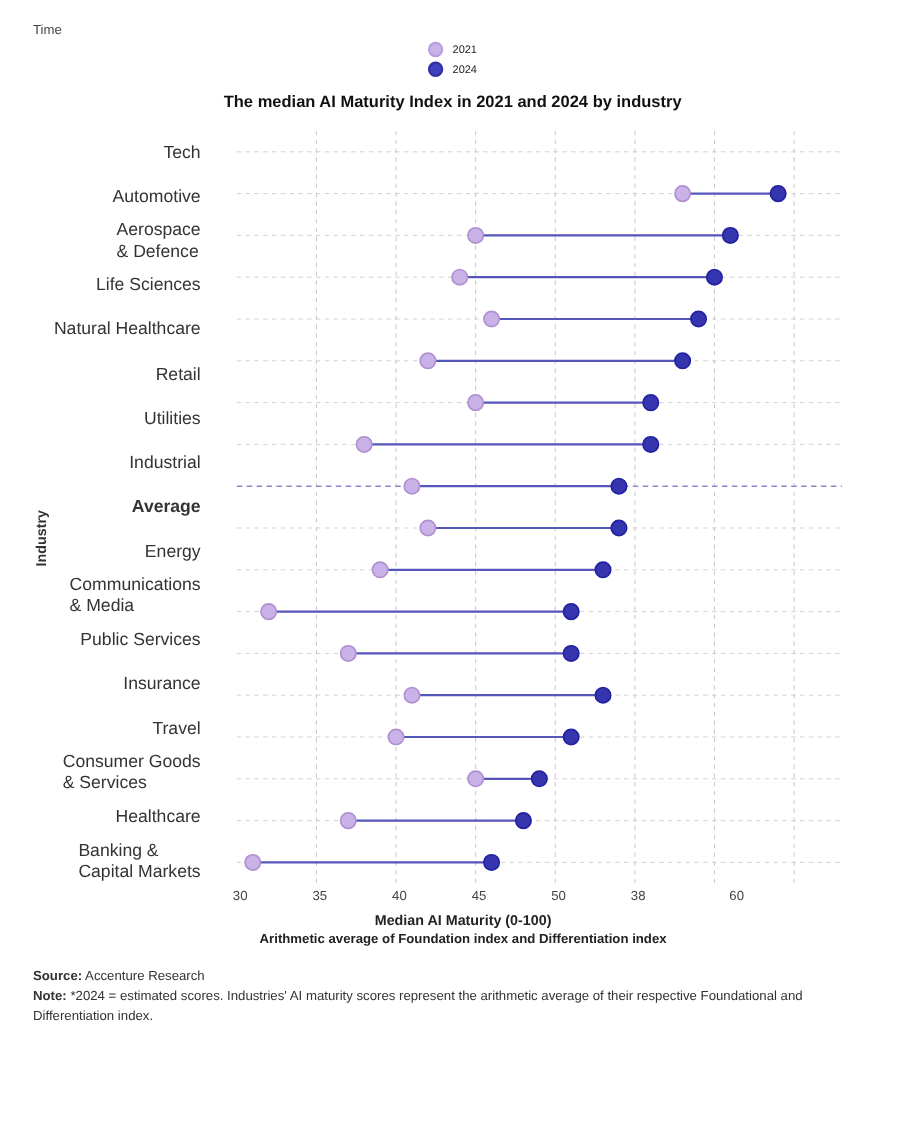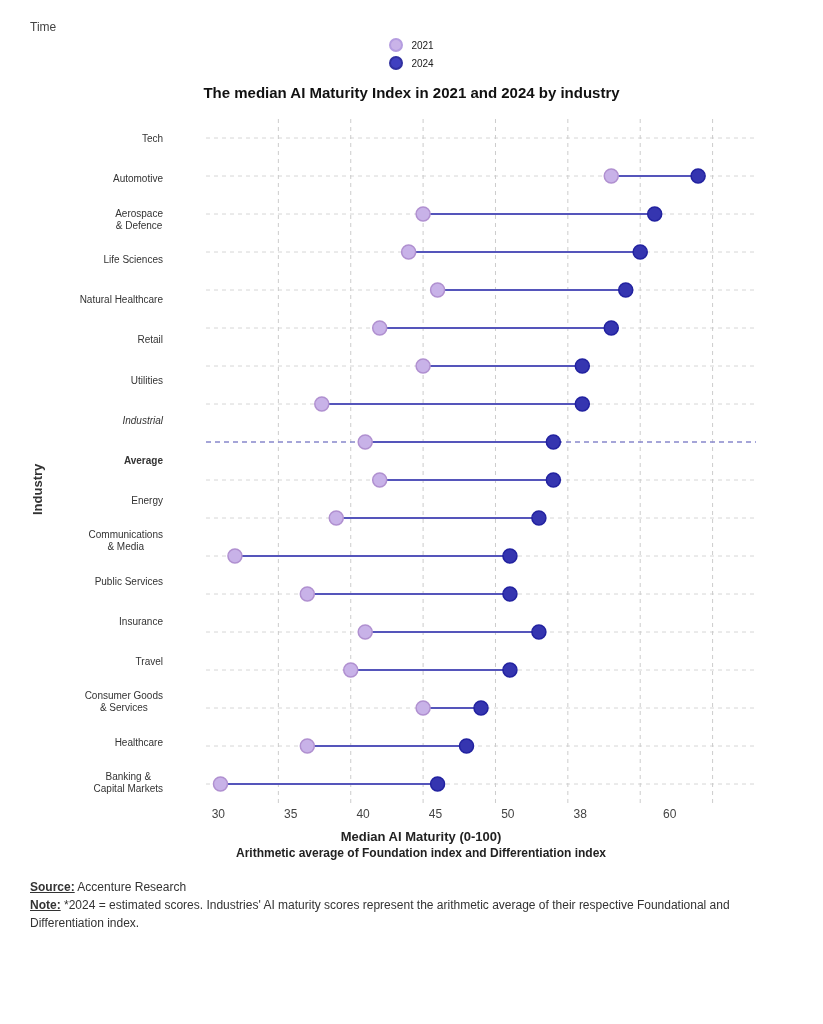--- a/index.html
+++ b/index.html
@@ -73,23 +73,23 @@
       flex: 1;
     }
     .row-labels {
       display: flex;
       flex-direction: column;
       justify-content: space-around;
       min-width: 120px;
       padding-right: 6px;
     }
     .row-label {
-      font-size: 10px;
+      font-size: 16px;
       color: #333;
-      text-align: center;
+      text-align: left;
       line-height: 1.2;
       flex: 1;
       display: flex;
       align-items: center;
       justify-content: flex-end;
     }
     .row-label.bold {
       font-weight: bold;
     }
     .grid-and-dots {
@@ -133,21 +133,20 @@
       margin-top: 2px;
     }
     .source-section {
       margin-top: 18px;
       font-size: 12px;
       color: #333;
       line-height: 1.5;
     }
     .source-section .bold {
       font-weight: bold;
-      text-decoration: underline;
     }
   </style>
 </head>
 <body>
 
 <div class="legend-section">
   <div class="legend-title">Time</div>
   <div class="legend-items" id="legend-items">
       <div class="legend-item">
         <span class="legend-circle" style="background: rgb(201, 179, 232); border-color: rgb(181, 157, 224);"></span>
@@ -169,21 +168,21 @@
       <div class="row-labels" id="row-labels" style="height: 684px;">
           <div class="row-label" style="height: 38px; flex: 0 0 auto;">Tech</div>
           <div class="row-label" style="height: 38px; flex: 0 0 auto;">Automotive</div>
           <div class="row-label" style="height: 38px; flex: 0 0 auto;">
             <span>Aerospace<br>&amp; Defence</span>
           </div>
           <div class="row-label" style="height: 38px; flex: 0 0 auto;">Life Sciences</div>
           <div class="row-label" style="height: 38px; flex: 0 0 auto;">Natural Healthcare</div>
           <div class="row-label" style="height: 38px; flex: 0 0 auto;">Retail</div>
           <div class="row-label" style="height: 38px; flex: 0 0 auto;">Utilities</div>
-          <div class="row-label" style="height: 38px; flex: 0 0 auto; font-style: italic;">Industrial</div>
+          <div class="row-label" style="height: 38px; flex: 0 0 auto;">Industrial</div>
           <div class="row-label bold" style="height: 38px; flex: 0 0 auto;">Average</div>
           <div class="row-label" style="height: 38px; flex: 0 0 auto;">Energy</div>
           <div class="row-label" style="height: 38px; flex: 0 0 auto;">
             <span>Communications<br>&amp; Media</span>
           </div>
           <div class="row-label" style="height: 38px; flex: 0 0 auto;">Public Services</div>
           <div class="row-label" style="height: 38px; flex: 0 0 auto;">Insurance</div>
           <div class="row-label" style="height: 38px; flex: 0 0 auto;">Travel</div>
           <div class="row-label" style="height: 38px; flex: 0 0 auto;">
             <span>Consumer Goods<br>&amp; Services</span>

